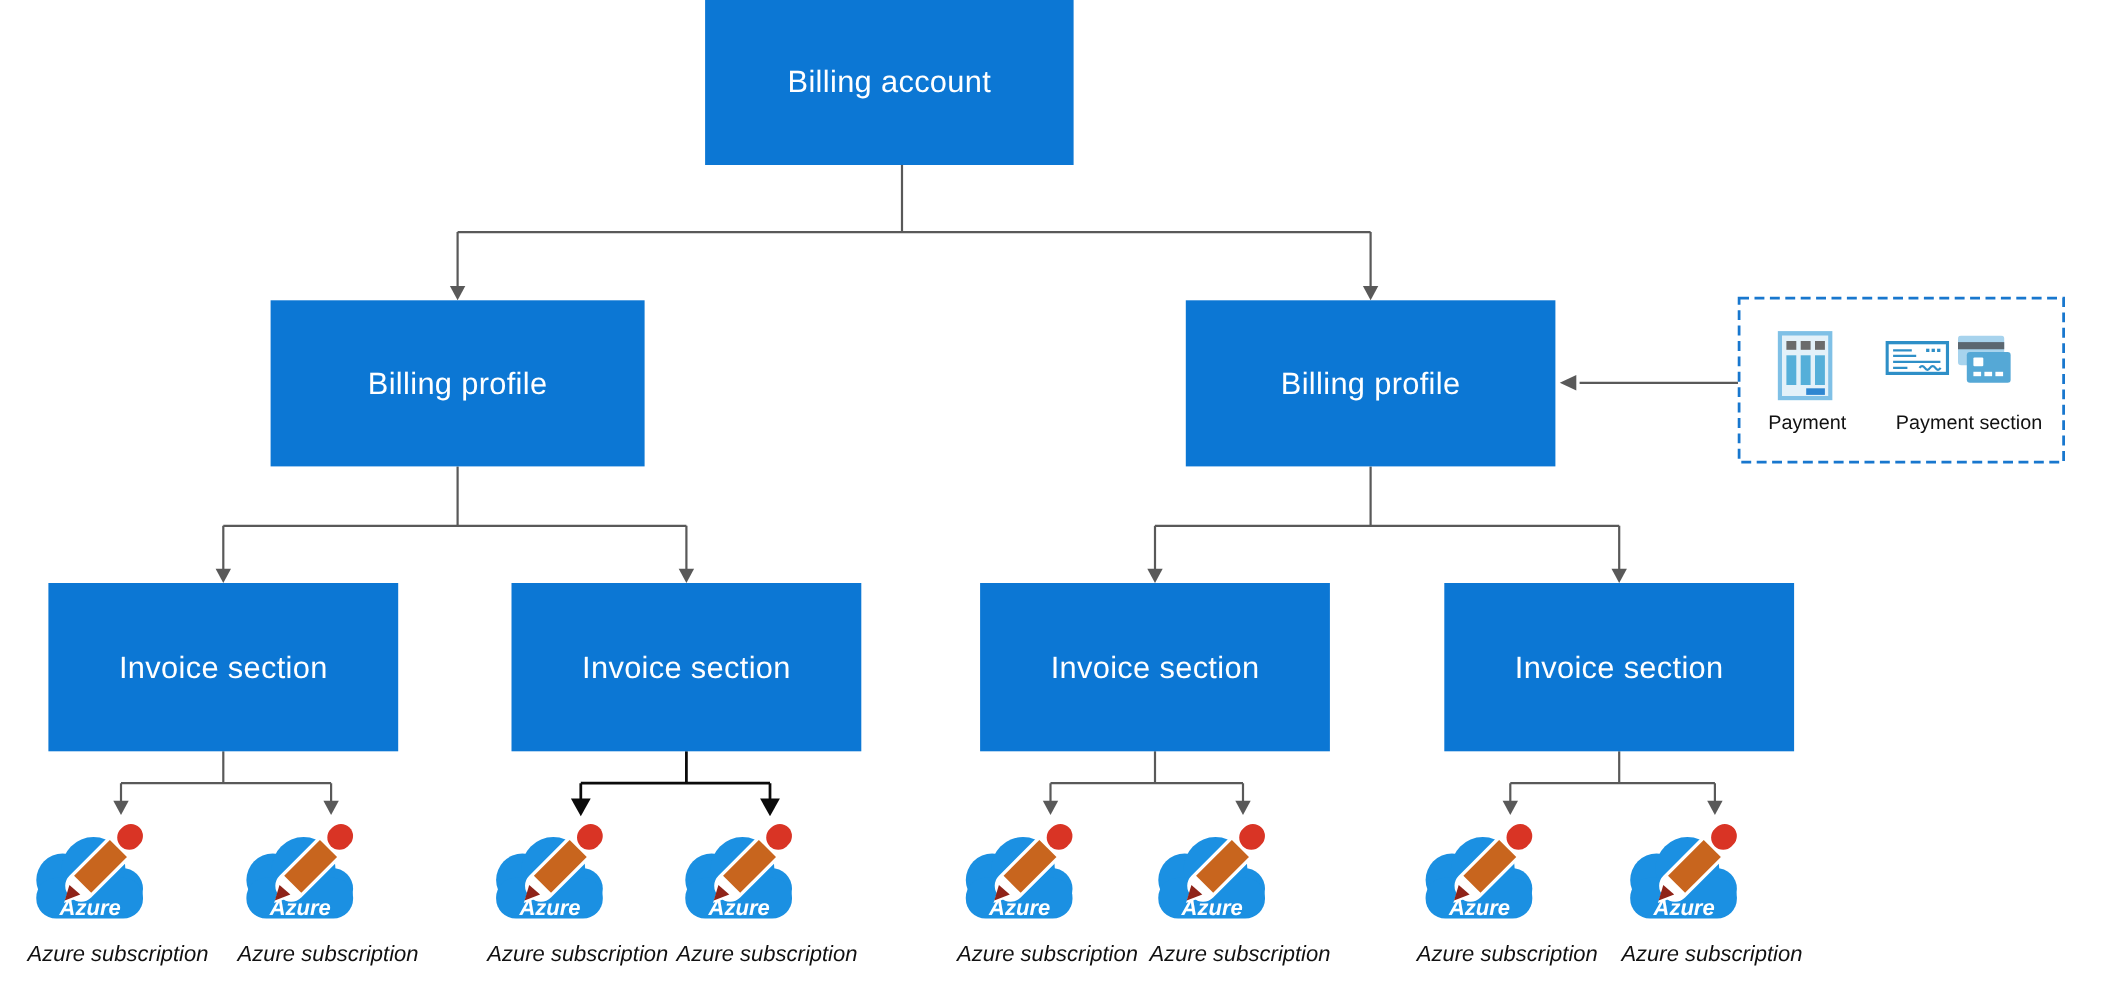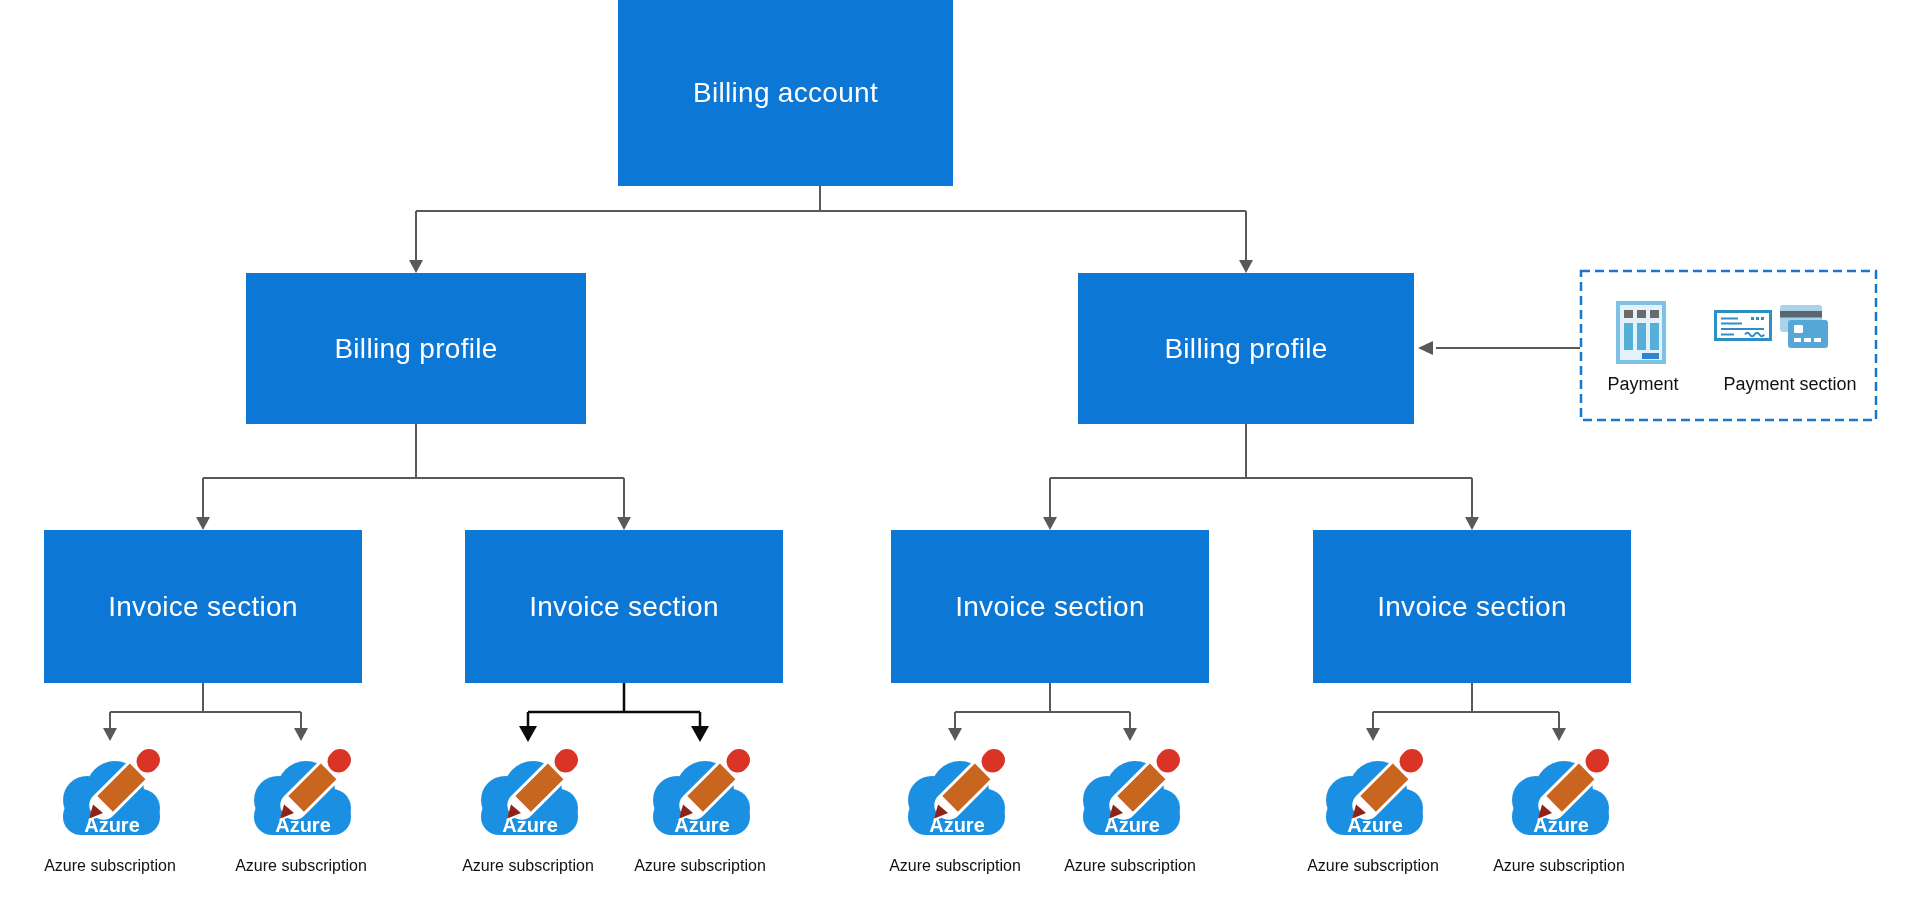--- a/index.html
+++ b/index.html
@@ -30,24 +30,24 @@
     background:var(--page-bg);
     font-family:"Liberation Sans", sans-serif;
   }
   #connectors{position:absolute;left:0;top:0;pointer-events:none;}
   .node{
     position:absolute;background:var(--box-fill);color:var(--box-text);
     display:flex;align-items:center;justify-content:center;
     font-size:28px;letter-spacing:.3px;text-align:center;
   }
   .sub-item{
-    position:absolute;width:170px;display:flex;flex-direction:column;align-items:center;
+    position:absolute;width:170px;display:flex;flex-direction:column;font-style:italic;
   }
   .sub-label{
-    margin-top:14px;font-size:16px;color:var(--label-text);white-space:nowrap;
+    margin-top:14px;font-size:20px;color:var(--label-text);white-space:nowrap;
   }
   #legend{position:absolute;left:1580px;top:270px;width:297px;height:151px;}
   .legend-icon{position:absolute;}
   .legend-label{
     position:absolute;top:104px;transform:translateX(-50%);
     font-size:18px;color:var(--label-text);white-space:nowrap;
   }
 </style>
 </head>
 <body>
@@ -81,21 +81,21 @@
 
     <path d="M624 683 V712 M528 712 H700 M528 712 V727 M700 712 V727" fill="none" style="stroke:var(--connector-black)" stroke-width="2.5"></path>
     <g style="fill:var(--connector-black)">
       <polygon points="528,742 519,726 537,726"></polygon>
       <polygon points="700,742 691,726 709,726"></polygon>
     </g>
 
     <rect x="1581" y="271" width="295" height="149" fill="none" style="stroke:var(--dashed-border)" stroke-width="2.5" stroke-dasharray="9 5"></rect>
   </svg>
 
-  <div class="node" style="left:618px;top:0;width:335px;height:186px">Billing account</div>
+  <div class="node" style="left:641px;top:0;width:335px;height:150px">Billing account</div>
 
   <div class="node" style="left:246px;top:273px;width:340px;height:151px">Billing profile</div>
 
   <div class="node" style="left:1078px;top:273px;width:336px;height:151px">Billing profile</div>
 
   <div class="node" style="left:44px;top:530px;width:318px;height:153px">Invoice section</div>
 
   <div class="node" style="left:465px;top:530px;width:318px;height:153px">Invoice section</div>
 
   <div class="node" style="left:891px;top:530px;width:318px;height:153px">Invoice section</div>

